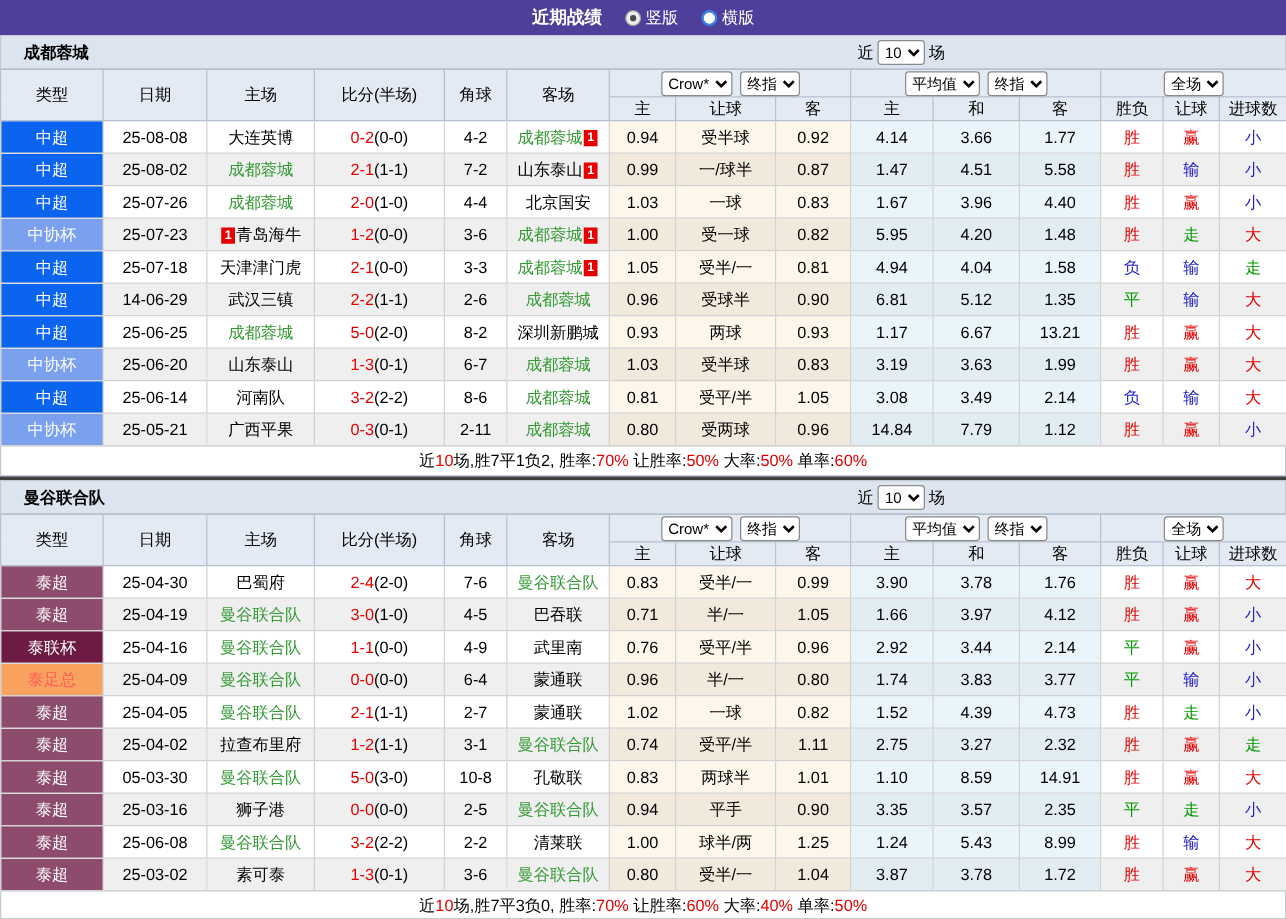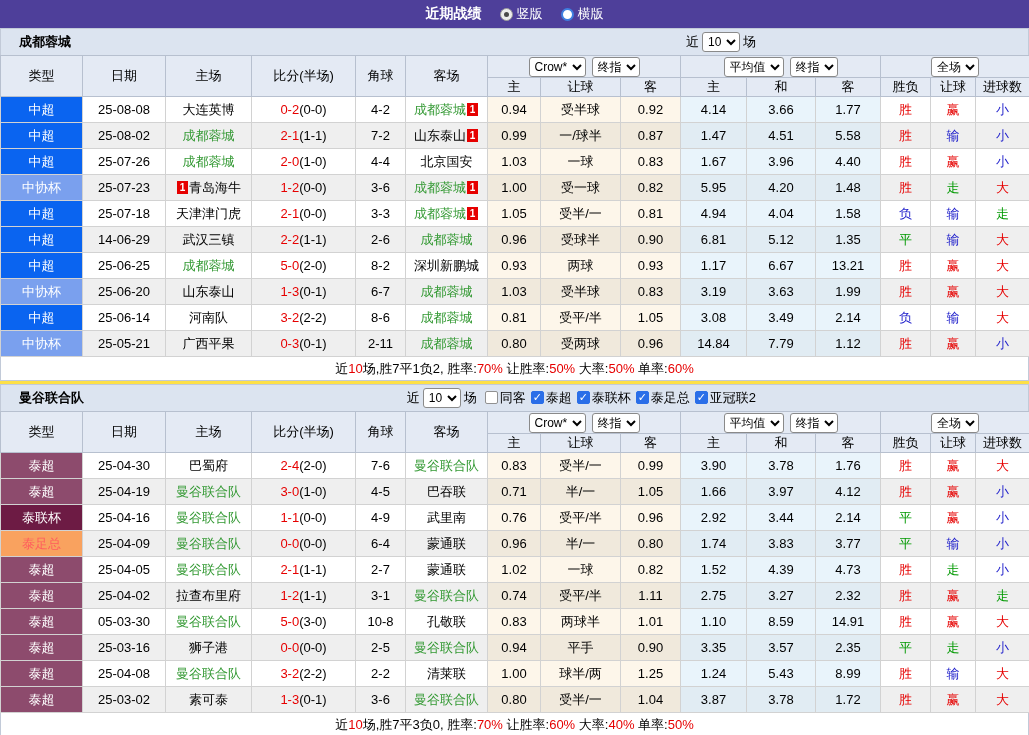--- a/index.html
+++ b/index.html
@@ -1,18 +1,18 @@
 <!DOCTYPE html>
 <html><head>
 <meta charset="utf-8">
 <style>
   *{box-sizing:border-box;margin:0;padding:0}
   html,body{background:#e8e8e8}
   body{font-family:"Liberation Sans","DejaVu Sans",sans-serif}
-  .page{width:1029px;height:735px;overflow:hidden;background:#fde047}
+  .page{width:1029px;height:735px;overflow:hidden;background:#404040}
 
   
   .topbar{height:28px;background:#4e3f9a;color:#fff;display:flex;align-items:center;justify-content:center;gap:10px;font-size:13px}
   .topbar .title{font-weight:bold;font-size:14px}
   .radio-item{display:inline-flex;align-items:center;gap:4px;margin-left:8px}
   .radio{display:inline-block;width:13px;height:13px;border-radius:50%;background:#ededed;border:1px solid #9a9a9a;position:relative}
   .radio.checked::after{content:"";position:absolute;left:3px;top:3px;width:5px;height:5px;border-radius:50%;background:#4a4a4a}
   .radio.unchecked{background:#fff;border:2px solid #3f7fe0}
 
   
@@ -308,36 +308,20 @@
     <div class="summary"><span>近</span><span class="red">10</span><span>场,胜7平1负2, 胜率:</span><span class="red">70%</span><span> 让胜率:</span><span class="red">50%</span><span> 大率:</span><span class="red">50%</span><span> 单率:</span><span class="red">60%</span></div>
   </div>
 
   <div class="section section2">
     <div class="filter-bar">
       <span class="team-name">曼谷联合队</span>
       <span class="filter-controls">
         <span>近</span>
         <select><option>10</option></select>
         <span>场</span>
-        <span class="checks"><span class="check-item">
-              <span class="cb"></span>
-              <span>同客</span>
-            </span><span class="check-item">
-              <span class="cb checked"></span>
-              <span>泰超</span>
-            </span><span class="check-item">
-              <span class="cb checked"></span>
-              <span>泰联杯</span>
-            </span><span class="check-item">
-              <span class="cb checked"></span>
-              <span>泰足总</span>
-            </span><span class="check-item">
-              <span class="cb checked"></span>
-              <span>亚冠联2</span>
-            </span></span>
       </span>
     </div>
 
     <table>
       <colgroup>
         <col style="width:82px">
           <col style="width:83px">
           <col style="width:86px">
           <col style="width:104px">
           <col style="width:50px">
@@ -522,21 +506,21 @@
     <td class="c-crow">0.90</td>
     <td class="c-avg">3.35</td>
     <td class="c-avg">3.57</td>
     <td class="c-avg">2.35</td>
     <td class="c-res" style="color: rgb(0, 153, 0);">平</td>
     <td class="c-res" style="color: rgb(0, 153, 0);">走</td>
     <td class="c-res" style="color: rgb(35, 35, 204);">小</td>
   </tr>
           <tr class="r-odd">
     <td class="c-type" style="background: rgb(141, 75, 109); color: rgb(255, 255, 255);">泰超</td>
-    <td class="c-date">25-04-08</td>
+    <td class="c-date">25-06-08</td>
     <td class="c-team"><span class="tname home-name self">曼谷联合队</span></td>
     <td class="c-score"><span class="ft">3-2</span><span class="ht">(2-2)</span></td>
     <td class="c-corner">2-2</td>
     <td class="c-team"><span class="tname away-name">清莱联</span></td>
     <td class="c-crow">1.00</td>
     <td class="c-crow">球半/两</td>
     <td class="c-crow">1.25</td>
     <td class="c-avg">1.24</td>
     <td class="c-avg">5.43</td>
     <td class="c-avg">8.99</td>

